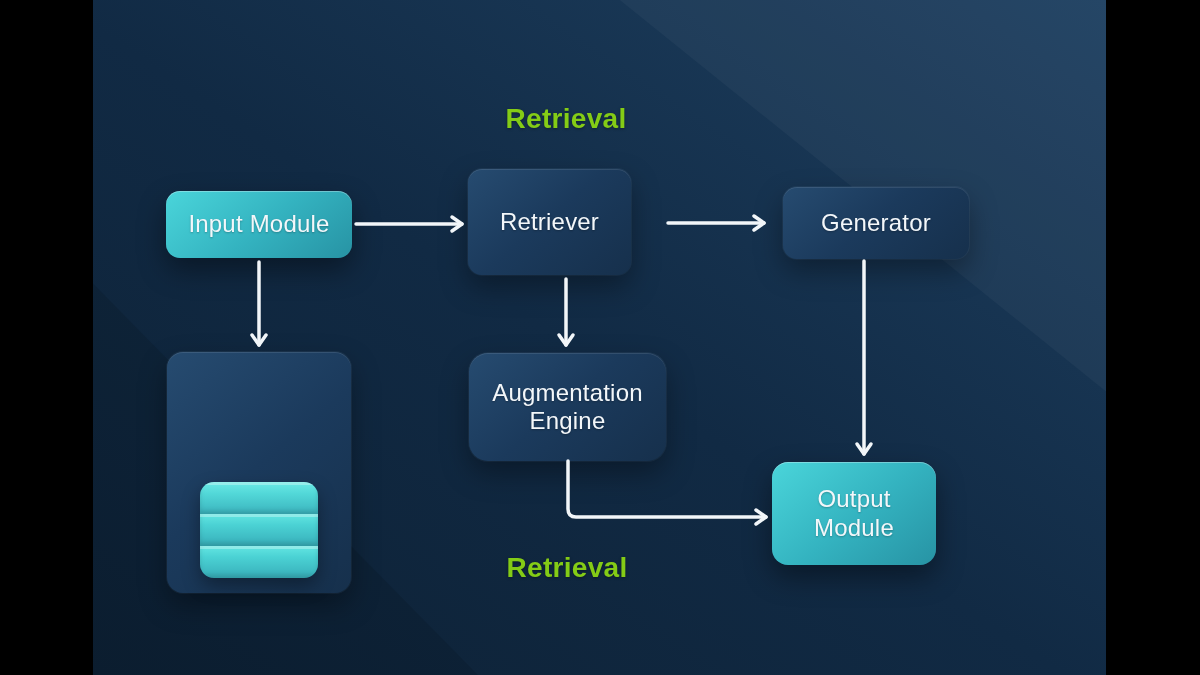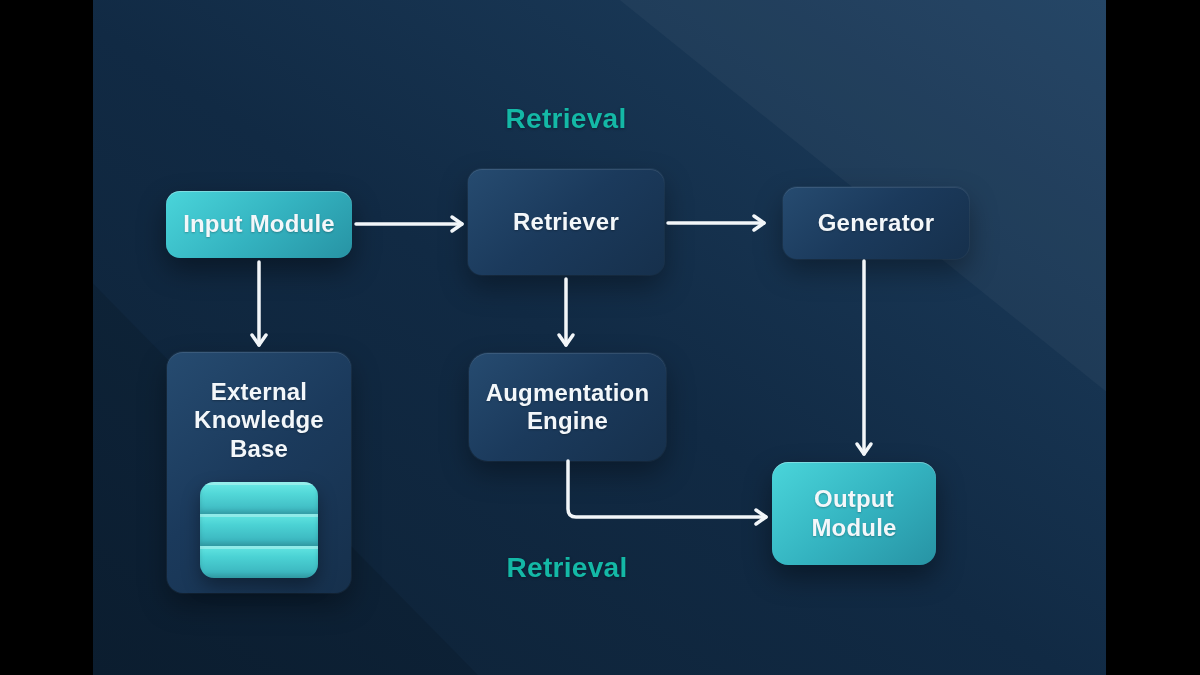--- a/index.html
+++ b/index.html
@@ -22,47 +22,47 @@
     position: absolute; inset: 0;
     background: rgba(0,0,0,0.10);
     clip-path: polygon(0 42%, 38% 100%, 0 100%);
   }
 
   .letterbox { position: absolute; top: 0; height: 675px; background: #000; }
   .letterbox.left  { left: 0; width: 93px; }
   .letterbox.right { left: 1106px; width: 94px; }
 
   .section-title {
-    position: absolute; color: #14b8a6; font-size: 28px; font-weight: 600;
+    position: absolute; color: #84cc16; font-size: 28px; font-weight: 600;
     letter-spacing: 0.3px; text-align: center; width: 240px;
     text-shadow: 0 1px 3px rgba(0,0,0,0.35);
   }
   .title-retrieval  { left: 446px; top: 103px; }
   .title-generation { left: 447px; top: 552px; }
 
   .node {
     position: absolute; display: flex; align-items: center; justify-content: center;
-    color: #f3f7fa; font-size: 24px; font-weight: 700; text-align: center;
+    color: #f3f7fa; font-size: 24px; font-weight: 400; text-align: center;
     line-height: 1.18; letter-spacing: 0.2px;
     text-shadow: 0 1px 2px rgba(0,0,0,0.25);
   }
   .node-dark {
     background: linear-gradient(140deg, #264b70 0%, #1b3a5c 48%, #16304c 100%);
     border-radius: 14px;
     box-shadow: 0 12px 28px rgba(0,0,0,0.35), inset 0 1px 0 rgba(255,255,255,0.10),
                 0 0 0 1px rgba(130,170,210,0.10);
   }
   .node-teal {
     background: linear-gradient(140deg, #4ad5da 0%, #34b3c0 52%, #2793a4 100%);
     border-radius: 14px;
     box-shadow: 0 12px 28px rgba(0,0,0,0.40), inset 0 1px 0 rgba(255,255,255,0.30);
   }
 
   .node-input      { left: 166px; top: 191px; width: 186px; height: 67px; white-space: nowrap; }
-  .node-retriever  { left: 468px; top: 169px; width: 196px; height: 106px; }
+  .node-retriever  { left: 468px; top: 169px; width: 163px; height: 106px; }
   .node-generator  { left: 771px; top: 187px; width: 186px; height: 72px; margin-left: 12px; }
   .node-ekb        { left: 167px; top: 352px; width: 184px; height: 241px;
                      flex-direction: column; justify-content: flex-start;
                      padding: 26px 10px 15px 10px; border-radius: 16px; }
   .node-aug        { left: 469px; top: 353px; width: 197px; height: 108px; padding: 0 10px; border-radius: 19px; }
   .node-output     { left: 772px; top: 462px; width: 164px; height: 103px;
                      padding: 0 36px; border-radius: 16px; }
 
   .db-icon {
     margin-top: auto; width: 118px; height: 96px; border-radius: 14px; overflow: hidden;
@@ -102,21 +102,20 @@
 
   <div class="node node-dark node-retriever">
     <span>Retriever</span>
   </div>
 
   <div class="node node-dark node-generator">
     <span>Generator</span>
   </div>
 
   <div class="node node-dark node-ekb">
-    <span>External Knowledge Base</span>
     <div class="db-icon">
       <div class="db-slab"></div>
       <div class="db-slab"></div>
       <div class="db-slab"></div>
     </div>
   </div>
 
   <div class="node node-dark node-aug">
     <span>Augmentation Engine</span>
   </div>

